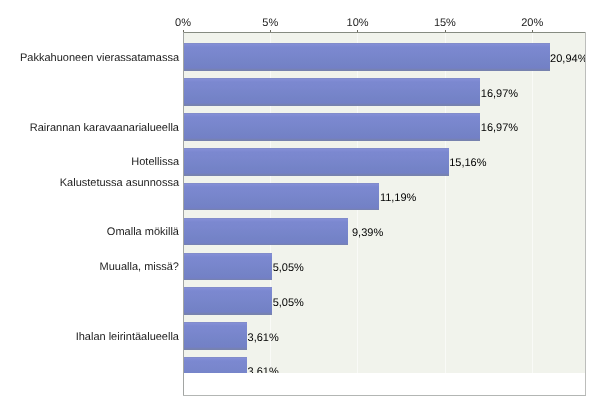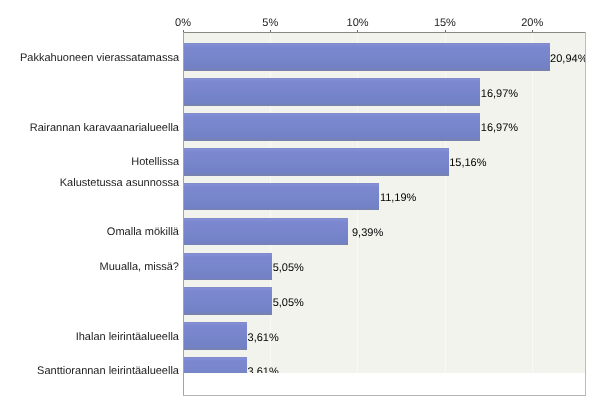--- a/index.html
+++ b/index.html
@@ -78,14 +78,13 @@
     <div class="axis-label" style="left: 444.9px; top: 16.5px; transform: translateX(-50%);">15%</div>
     <div class="axis-label" style="left: 532.2px; top: 16.5px; transform: translateX(-50%);">20%</div>
 
     <div class="cat-label" style="right: 421px; top: 51.8px;">Pakkahuoneen vierassatamassa</div>
     <div class="cat-label" style="right: 421px; top: 121.5px;">Rairannan karavaanarialueella</div>
     <div class="cat-label" style="right: 421px; top: 156.35px;">Hotellissa</div>
     <div class="cat-label" style="right: 421px; top: 177px;">Kalustetussa asunnossa</div>
     <div class="cat-label" style="right: 421px; top: 226.05px; text-align: right;">Omalla mökillä</div>
     <div class="cat-label" style="right: 421px; top: 260.9px;">Muualla, missä?</div>
     <div class="cat-label" style="right: 421px; top: 330.6px;">Ihalan leirintäalueella</div>
-    <div class="cat-label" style="right: 421px; top: 365.45px;">Santtiorannan leirintäalueella</div>
 </div>
 
 </body></html>

